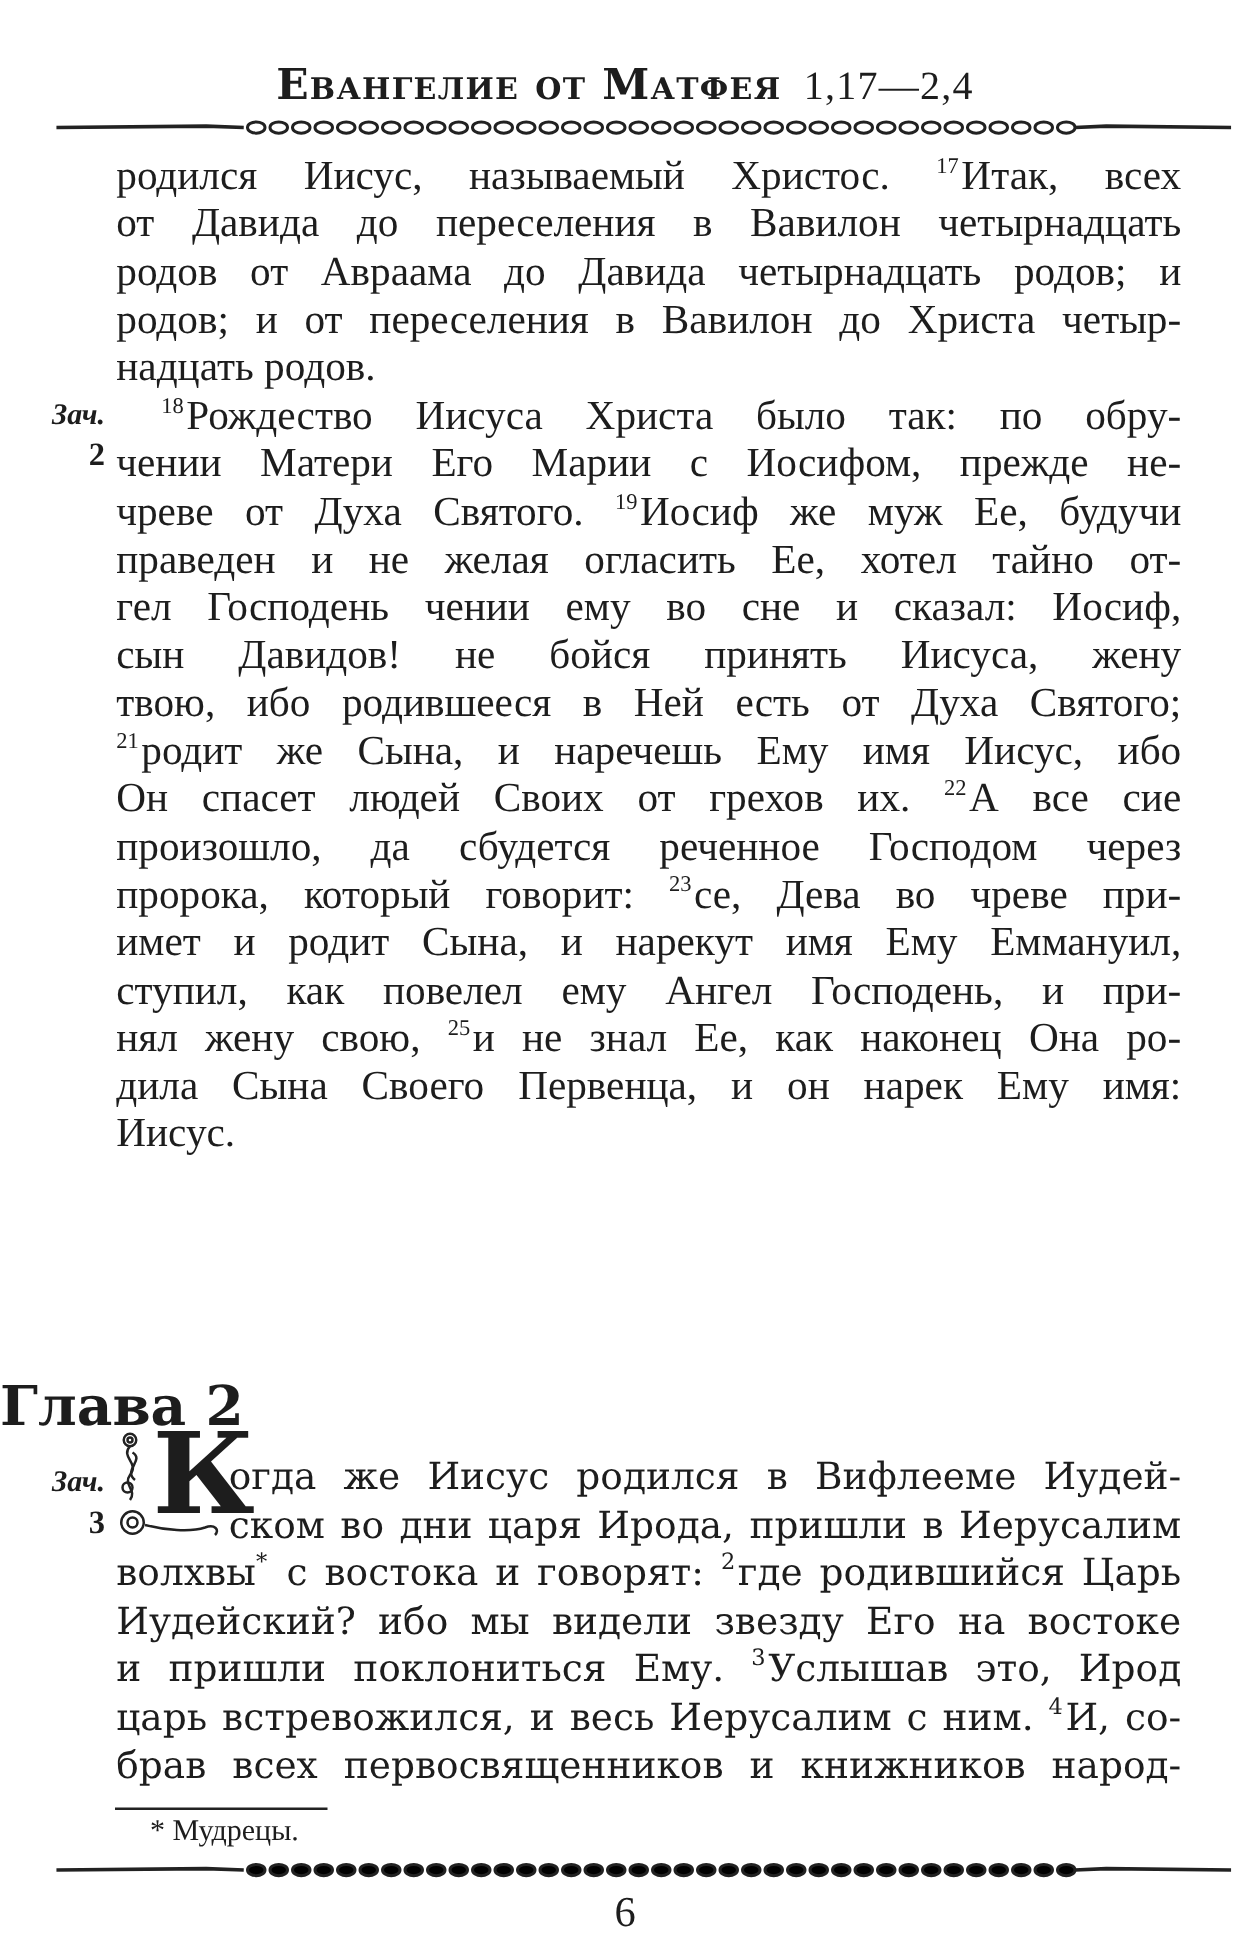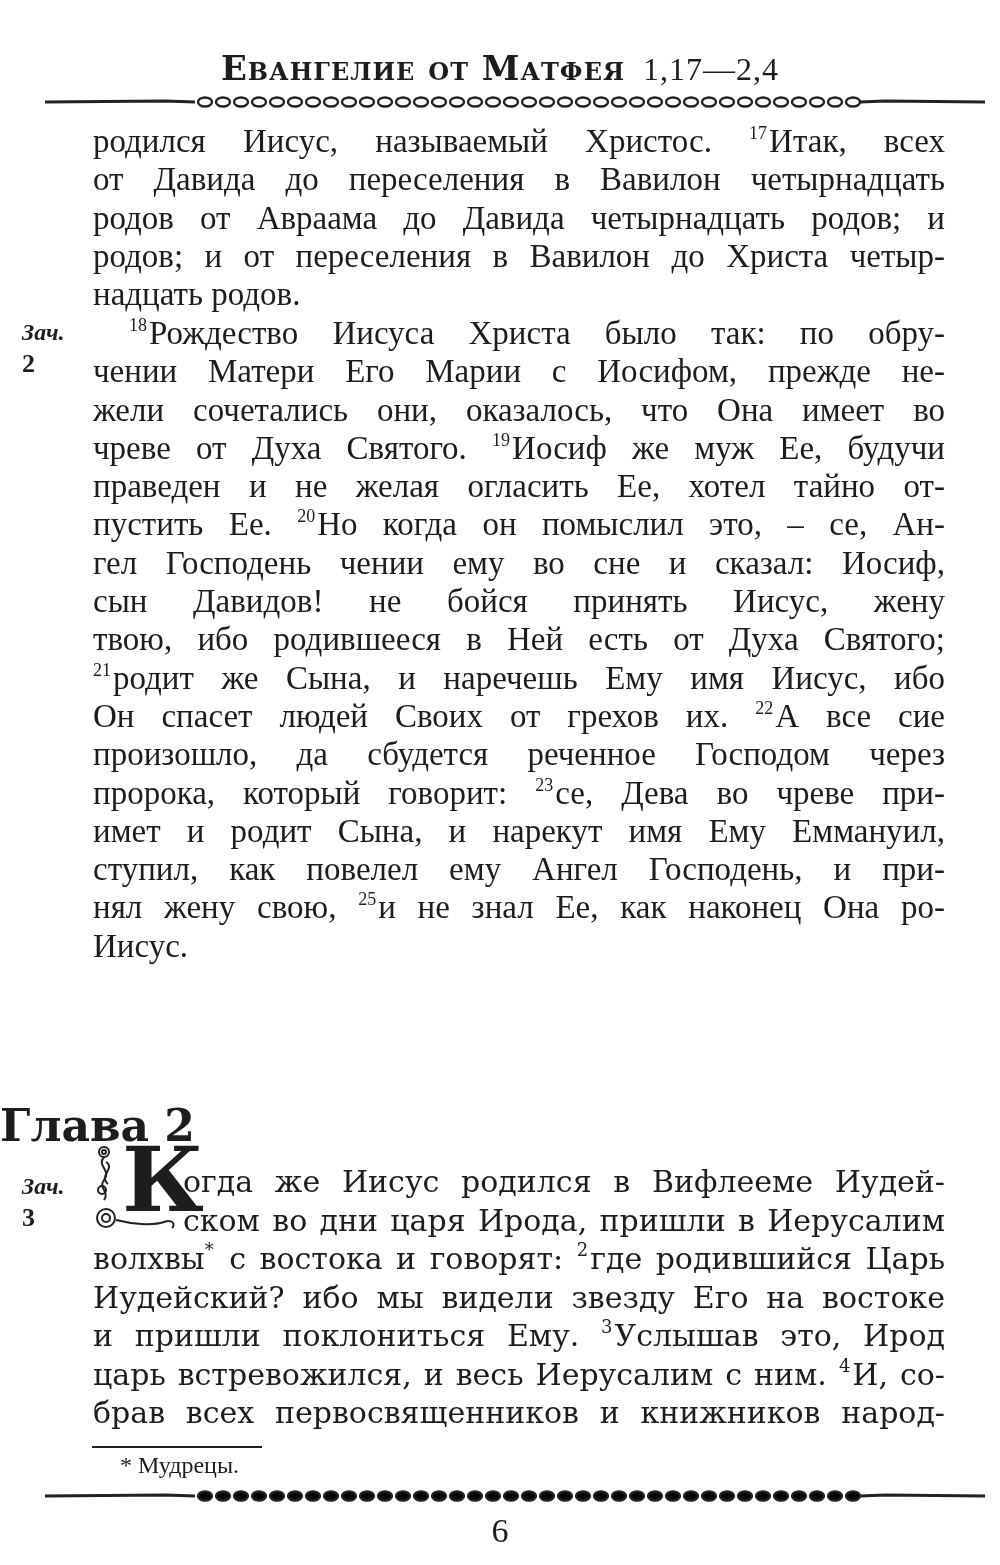--- a/index.html
+++ b/index.html
@@ -19,21 +19,21 @@
   .text {
     position: absolute; left: 93px; width: 852px;
     font-family: "Liberation Serif", serif; font-size: 33px; line-height: 38.3px;
     text-align: justify;
   }
   .line { display: block; text-align: justify; text-align-last: justify; white-space: nowrap; height: 38.3px; }
   .line.last { text-align-last: left; }
   sup.v { font-size: 18px; vertical-align: 13px; line-height: 0; margin-right: 2px; }
 
   .margin-note {
-    position: absolute; left: 22px; width: 62px; text-align: left;
+    position: absolute; left: 22px; width: 62px; text-align: right;
     font-family: "Liberation Serif", serif; font-weight: bold; font-style: italic; font-size: 24px; line-height: 28px;
   }
   .margin-note .num { font-style: normal; font-size: 26px; display: block; margin-top: 4px; }
 
   .chapter-title {
     position: absolute; top: 1100px; left: 0; width: 1000px; text-align: left;
     font-family: "DejaVu Serif", serif; font-weight: bold; font-size: 44px;
   }
 
   .dropcap {
@@ -127,34 +127,33 @@
   </div>
 
   <div class="margin-note" style="top:318px;">
     <span>Зач.</span>
     <span class="num">2</span>
   </div>
 
   <div class="text" style="top:314px;">
     <span class="line" style="padding-left:36px;"><sup class="v">18</sup><span>Рождество Иисуса Христа было так: по обру-</span></span>
     <span class="line">чении Матери Его Марии с Иосифом, прежде не-</span>
-    <span class="line">жели сочетались они, оказалось, что Она имеет во</span>
     <span class="line"><span>чреве от Духа Святого. </span><sup class="v">19</sup><span>Иосиф же муж Ее, будучи</span></span>
     <span class="line">праведен и не желая огласить Ее, хотел тайно от-</span>
-    <span class="line"><span>пустить Ее. </span><sup class="v">20</sup><span>Но когда он помыслил это, – се, Ан-</span></span>
     <span class="line">гел Господень чении ему во сне и сказал: Иосиф,</span>
-    <span class="line">сын Давидов! не бойся принять Иисус, жену</span>
+    <span class="line">сын Давидов! не бойся принять Иисуса, жену</span>
     <span class="line">твою, ибо родившееся в Ней есть от Духа Святого;</span>
     <span class="line"><sup class="v">21</sup><span>родит же Сына, и наречешь Ему имя Иисус, ибо</span></span>
     <span class="line"><span>Он спасет людей Своих от грехов их. </span><sup class="v">22</sup><span>А все сие</span></span>
     <span class="line">произошло, да сбудется реченное Господом через</span>
     <span class="line"><span>пророка, который говорит: </span><sup class="v">23</sup><span>се, Дева во чреве при-</span></span>
     <span class="line">имет и родит Сына, и нарекут имя Ему Еммануил,</span>
     <span class="line">ступил, как повелел ему Ангел Господень, и при-</span>
     <span class="line"><span>нял жену свою, </span><sup class="v">25</sup><span>и не знал Ее, как наконец Она ро-</span></span>
+    <span class="line">дила Сына Своего Первенца, и он нарек Ему имя:</span>
     <span class="line last">Иисус.</span>
   </div>
 
   <div class="chapter-title">Глава 2</div>
 
   <div class="margin-note" style="top:1172px;">
     <span>Зач.</span>
     <span class="num">3</span>
   </div>
 

